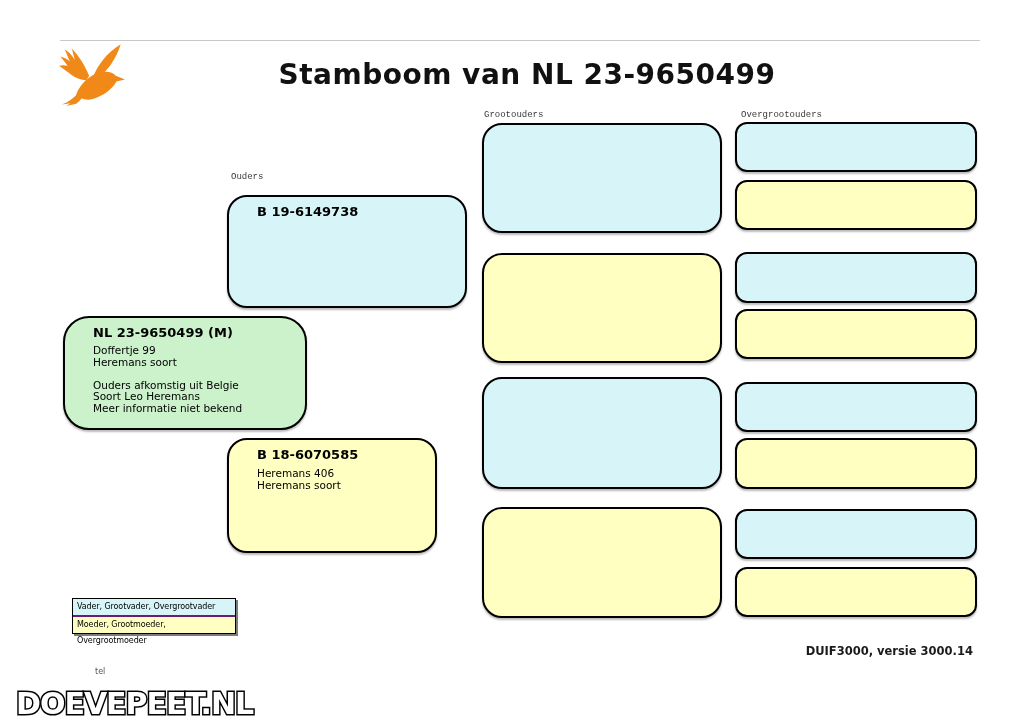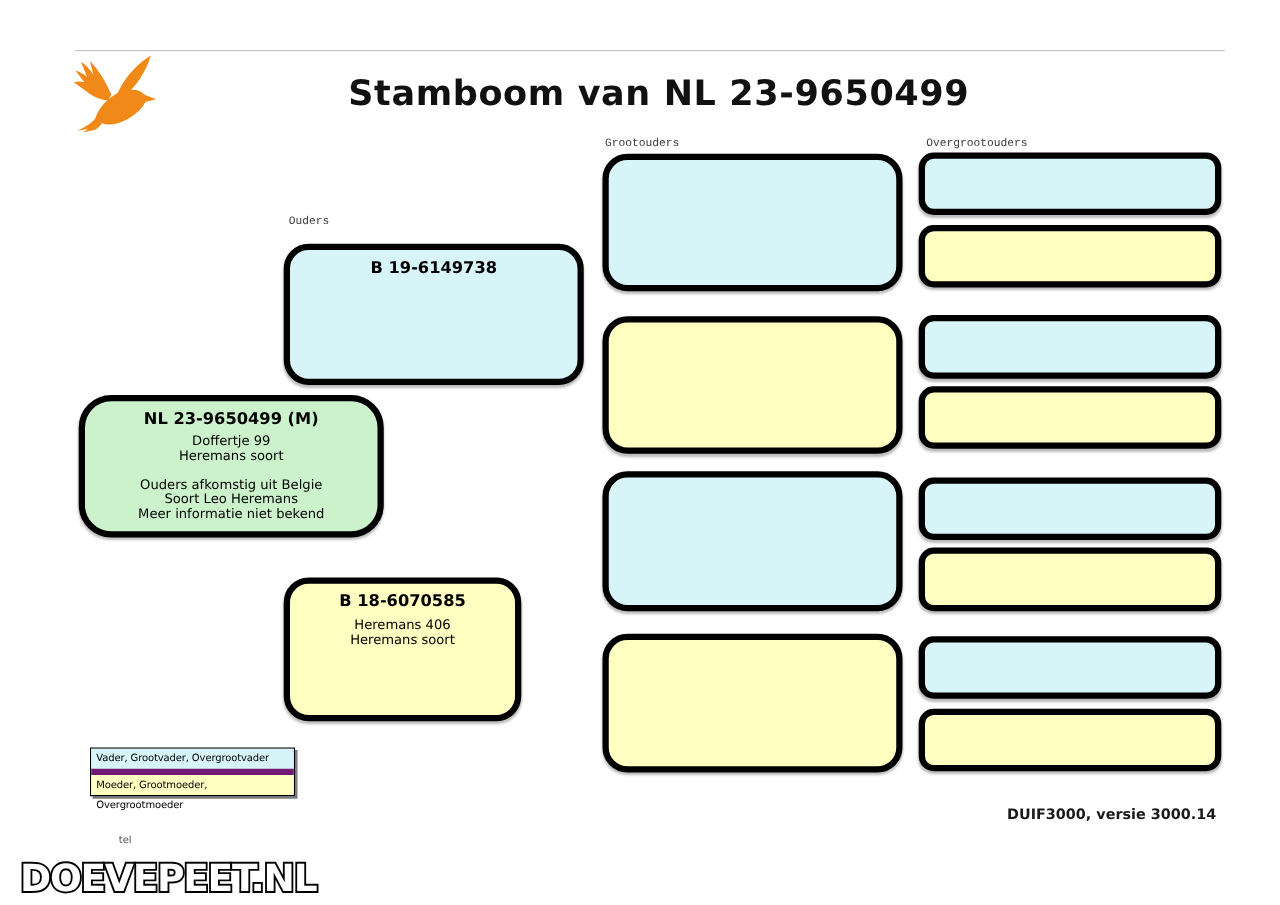--- a/index.html
+++ b/index.html
@@ -8,37 +8,37 @@
     font-family:"DejaVu Sans","Liberation Sans",sans-serif;overflow:hidden;color:#000;
   }
   .top-rule{position:absolute;left:60px;top:40px;width:920px;height:1px;background:#c9c9c9;}
   .logo{position:absolute;left:56px;top:40px;width:72px;height:66px;}
   .page-title{
     position:absolute;left:60px;right:30px;top:58px;text-align:center;
     font-size:28px;font-weight:bold;color:#111;letter-spacing:0.5px;
   }
   .col-label{position:absolute;font-size:9px;color:#3a3a3a;font-family:Liberation Mono, monospace;}
   .box{
-    position:absolute;box-sizing:border-box;border:5px solid #000000;
-    box-shadow:0 2px 2px rgba(60,60,60,0.35);text-align:center;
+    position:absolute;box-sizing:border-box;border:2px solid #000000;
+    box-shadow:0 2px 2px rgba(60,60,60,0.35);text-align:left;padding-left:28px;
   }
   .big{border-radius:20px;}
   .small{border-radius:12px;}
   .male{background:#D7F5F9;}
   .female{background:#FFFFC2;}
   .subject{background:#CCF2CC;}
   .ring{font-weight:bold;font-size:13px;padding-top:7px;}
   .details{font-size:10.5px;line-height:12px;margin-top:5px;white-space:pre-wrap;}
   .details.tight{line-height:11.5px;}
   .legend{
     position:absolute;left:72px;top:598px;width:162px;border:1px solid #000;
     box-shadow:2px 2px 0 rgba(80,80,80,0.75);background:#fff;
   }
   .legend-row{height:16px;line-height:16px;font-size:8px;padding-left:4px;letter-spacing:-0.1px;text-align:left;}
-  .legend-row.male{border-bottom:5px solid #701a75;}
+  .legend-row.male{border-bottom:2px solid #701a75;}
   .version-text{position:absolute;right:51px;top:644px;font-size:11.5px;font-weight:bold;color:#1a1a1a;text-align:right;}
   .tel-text{position:absolute;left:95px;top:667px;font-size:8px;color:#555;}
   .watermark{
     position:absolute;left:16px;top:674px;font-size:30px;font-weight:bold;letter-spacing:-1px;
     color:#ffffff;-webkit-text-stroke:3px #000;paint-order:stroke fill;white-space:nowrap;margin-top:12px;
   }
 </style>
 </head>
 <body>
 
@@ -68,21 +68,21 @@
   <div class="box big subject" style="left:63px;top:316px;width:244px;height:114px;border-radius:26px;">
     <div class="ring">NL 23-9650499 (M)</div>
     <div class="details tight">Doffertje 99
 Heremans soort
 
 Ouders afkomstig uit Belgie
 Soort Leo Heremans
 Meer informatie niet bekend</div>
   </div>
 
-  <div class="box big female" style="left:227px;top:462px;width:190px;height:115px;">
+  <div class="box big female" style="left:227px;top:438px;width:210px;height:115px;">
     <div class="ring">B 18-6070585</div>
     <div class="details">Heremans 406
 Heremans soort</div>
   </div>
 
   <div class="box big male" style="left:482px;top:123px;width:240px;height:110px;"></div>
   <div class="box big female" style="left:482px;top:253px;width:240px;height:110px;"></div>
   <div class="box big male" style="left:482px;top:377px;width:240px;height:112px;"></div>
   <div class="box big female" style="left:482px;top:507px;width:240px;height:111px;"></div>
 

